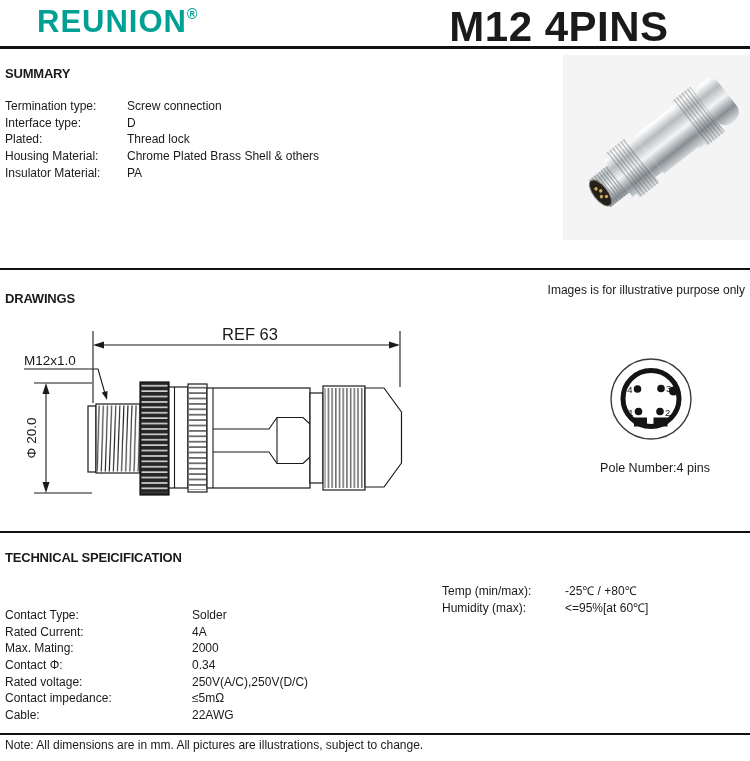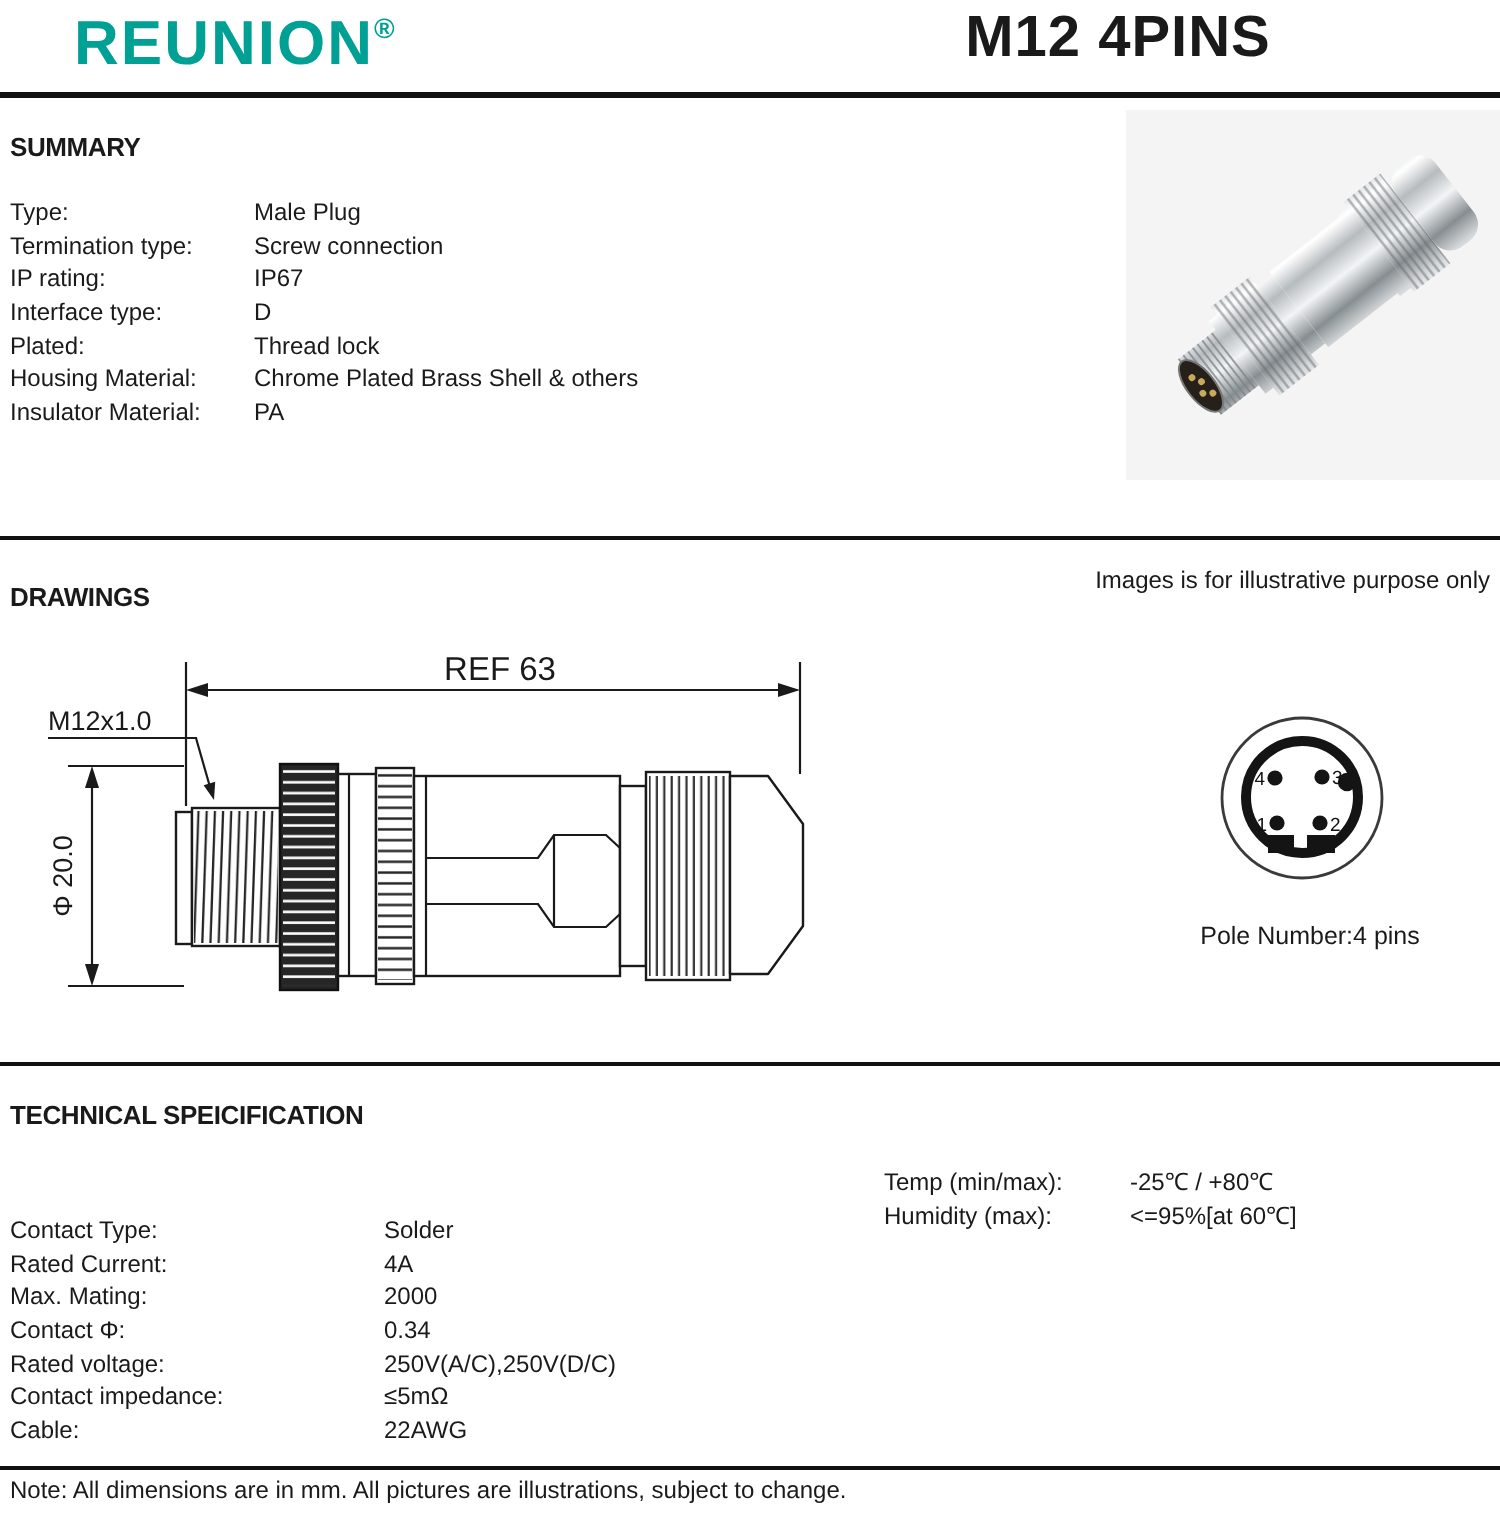--- a/index.html
+++ b/index.html
@@ -4,21 +4,21 @@
 <style>
   html,body{margin:0;padding:0;background:#fff;}
   .page{position:relative;width:750px;height:761px;background:#fff;overflow:hidden;
         font-family:"Liberation Sans",sans-serif;color:#1a1a1a;}
 
   
   .logo{position:absolute;left:17px;top:4px;font-size:31px;font-weight:800;
         letter-spacing:1px;color:#00A094;white-space:nowrap;margin-left:20px;}
   .logo .reg{font-size:14px;vertical-align:super;letter-spacing:0;position:relative;top:-2px;}
   .title{position:absolute;left:428px;top:3px;width:262px;text-align:center;
-         font-size:29px;font-weight:700;letter-spacing:.5px;white-space:nowrap;}
+         font-size:42px;font-weight:700;letter-spacing:.5px;white-space:nowrap;}
 
   .rule{position:absolute;left:0;width:750px;background:#111;}
   .rule-header{top:46px;height:3px;}
   .rule-1{top:268px;height:2px;}
   .rule-2{top:531px;height:2px;}
   .rule-3{top:733px;height:2px;}
 
   .section-title{position:absolute;left:5px;font-size:13px;font-weight:700;
                  letter-spacing:-.2px;white-space:nowrap;}
   .st-summary{top:66px;}
@@ -57,23 +57,21 @@
 <body>
 
 <div class="page">
 
   <div class="logo"><span>REUNION</span><span class="reg">®</span></div>
   <div class="title">M12 4PINS</div>
   <div class="rule rule-header"></div>
 
   <div class="section-title st-summary">SUMMARY</div>
   <div class="kv kv-summary">
-    <div class="row"><span class="k">Type:</span><span class="v">Male Plug</span></div>
     <div class="row"><span class="k">Termination type:</span><span class="v">Screw connection</span></div>
-    <div class="row"><span class="k">IP rating:</span><span class="v">IP67</span></div>
     <div class="row"><span class="k">Interface type:</span><span class="v">D</span></div>
     <div class="row"><span class="k">Plated:</span><span class="v">Thread lock</span></div>
     <div class="row"><span class="k">Housing Material:</span><span class="v">Chrome Plated Brass Shell &amp; others</span></div>
     <div class="row"><span class="k">Insulator Material:</span><span class="v">PA</span></div>
   </div>
 
   <svg class="photo" width="187" height="185" viewBox="0 0 187 185">
     <defs>
       <linearGradient id="silv" gradientUnits="userSpaceOnUse" x1="0" y1="-30" x2="0" y2="30">
         <stop offset="0" stop-color="#dfe2e3"></stop>

